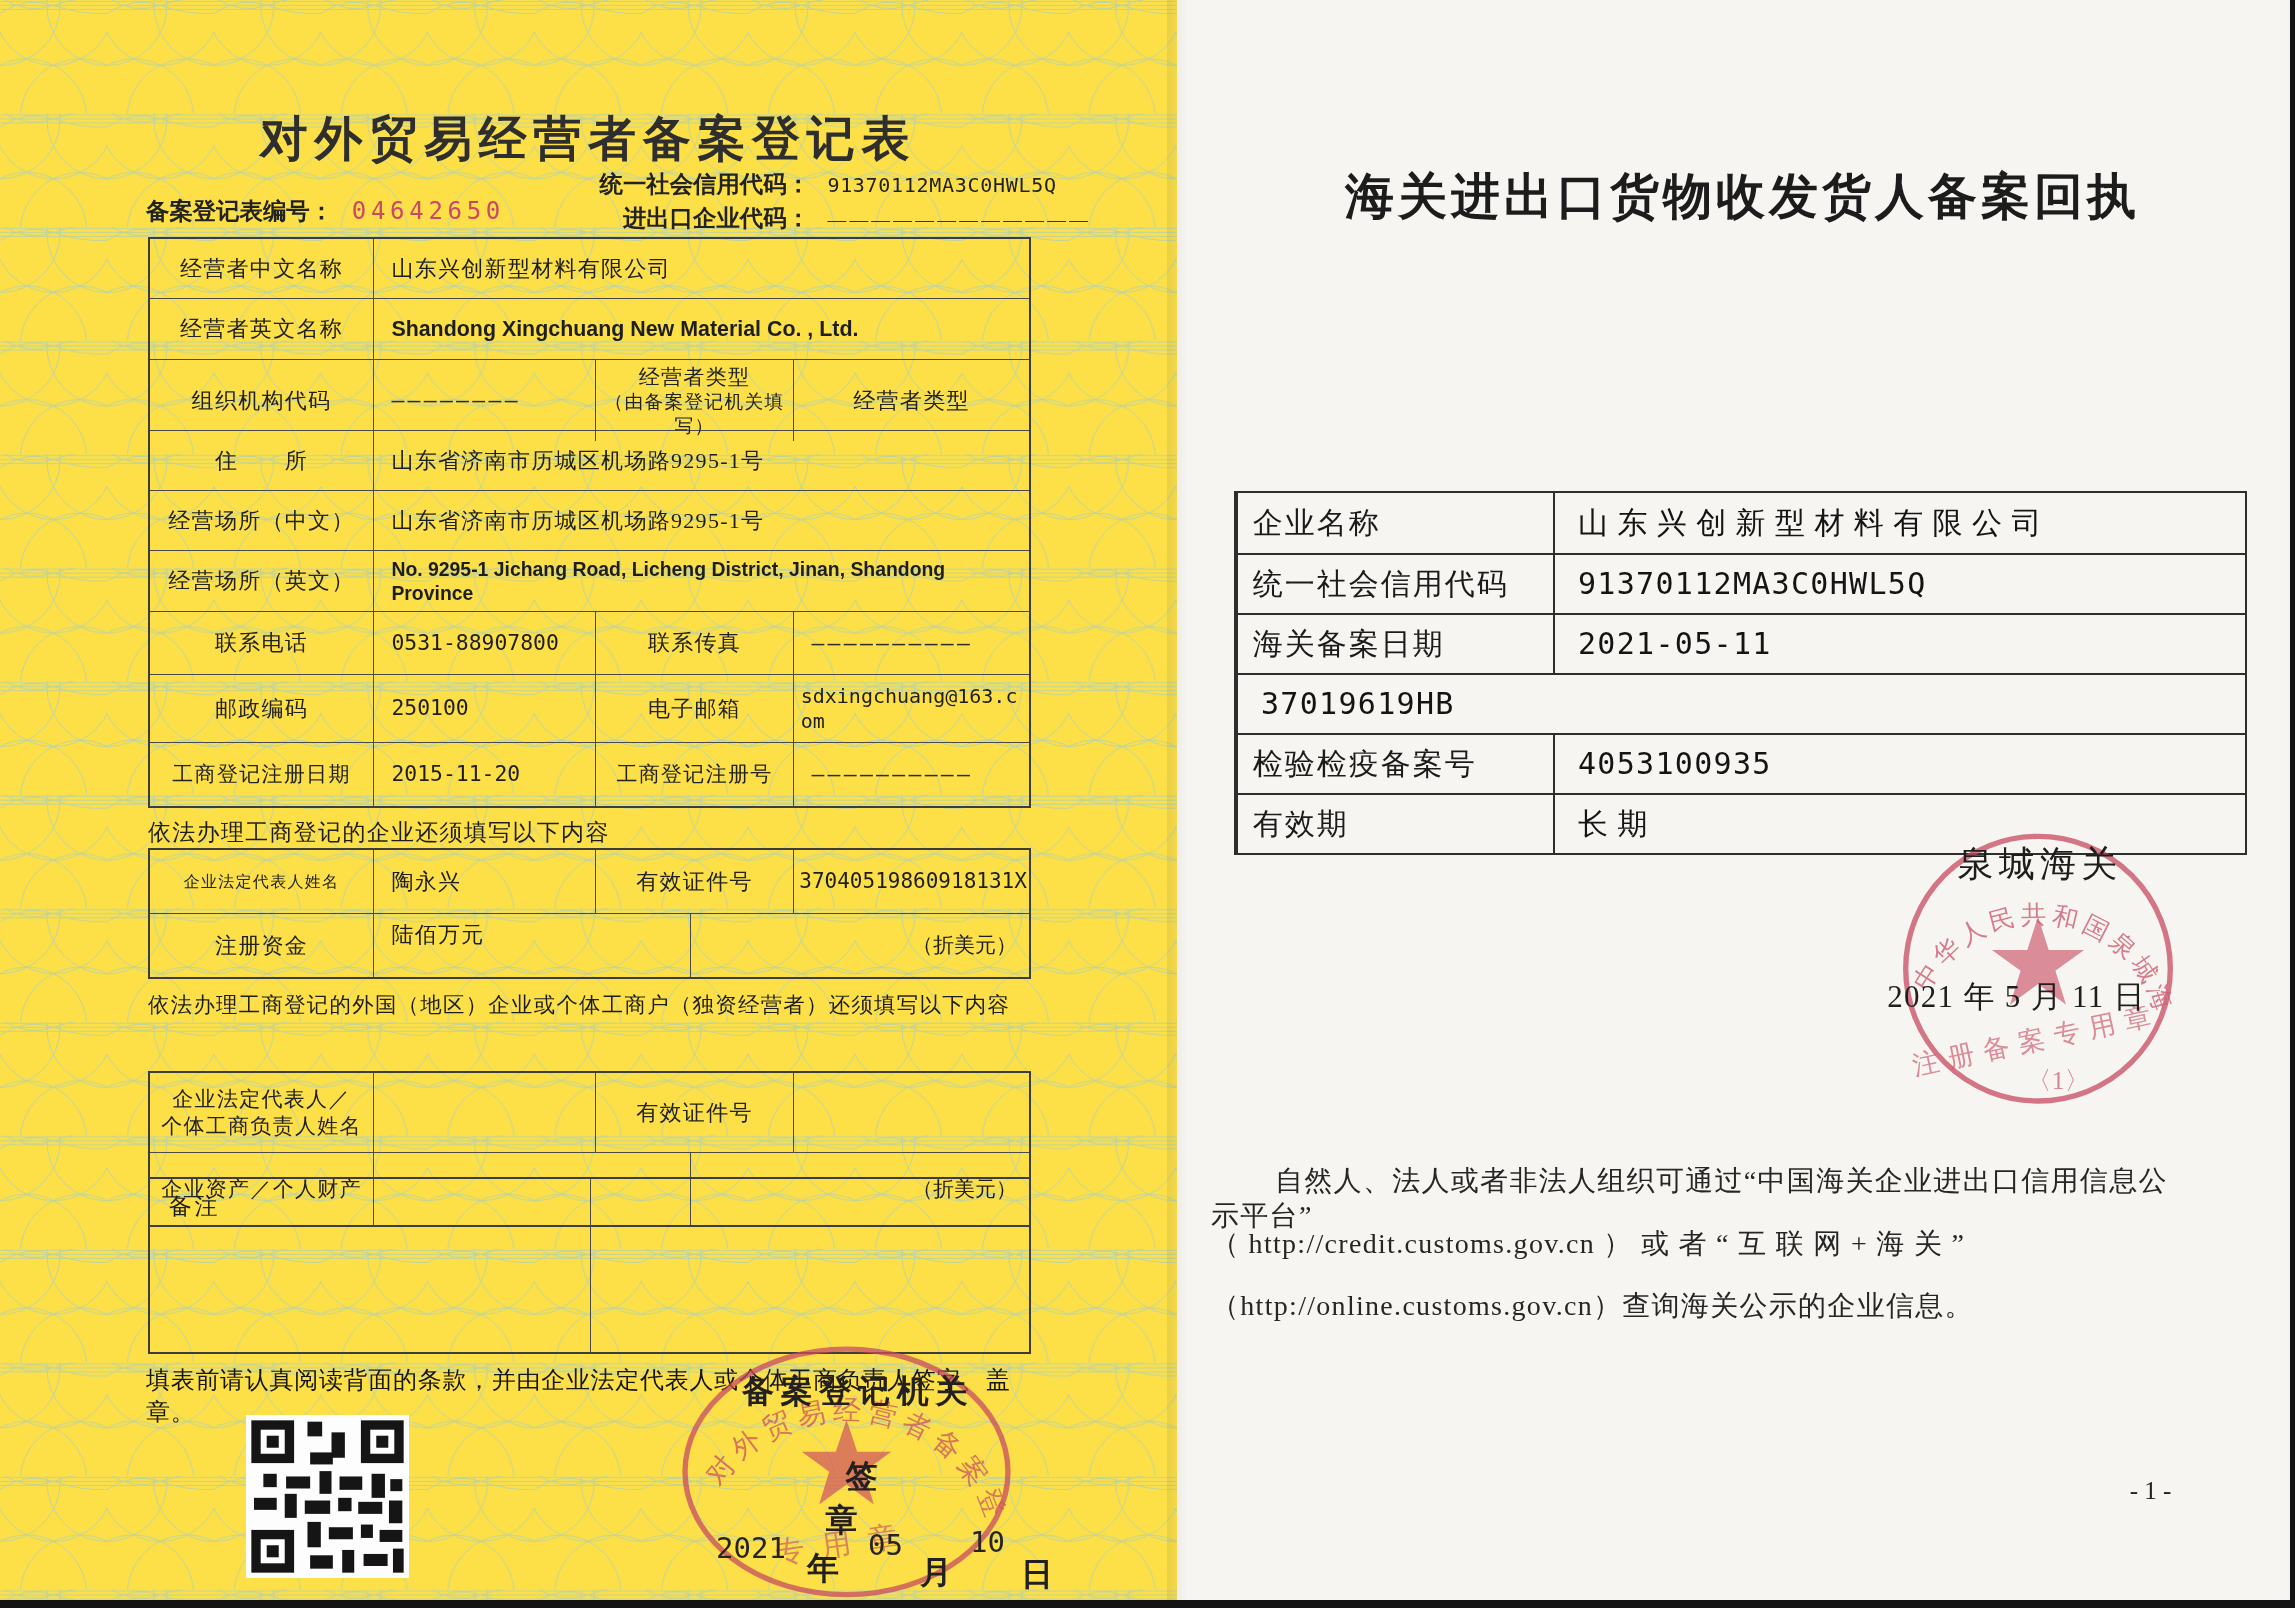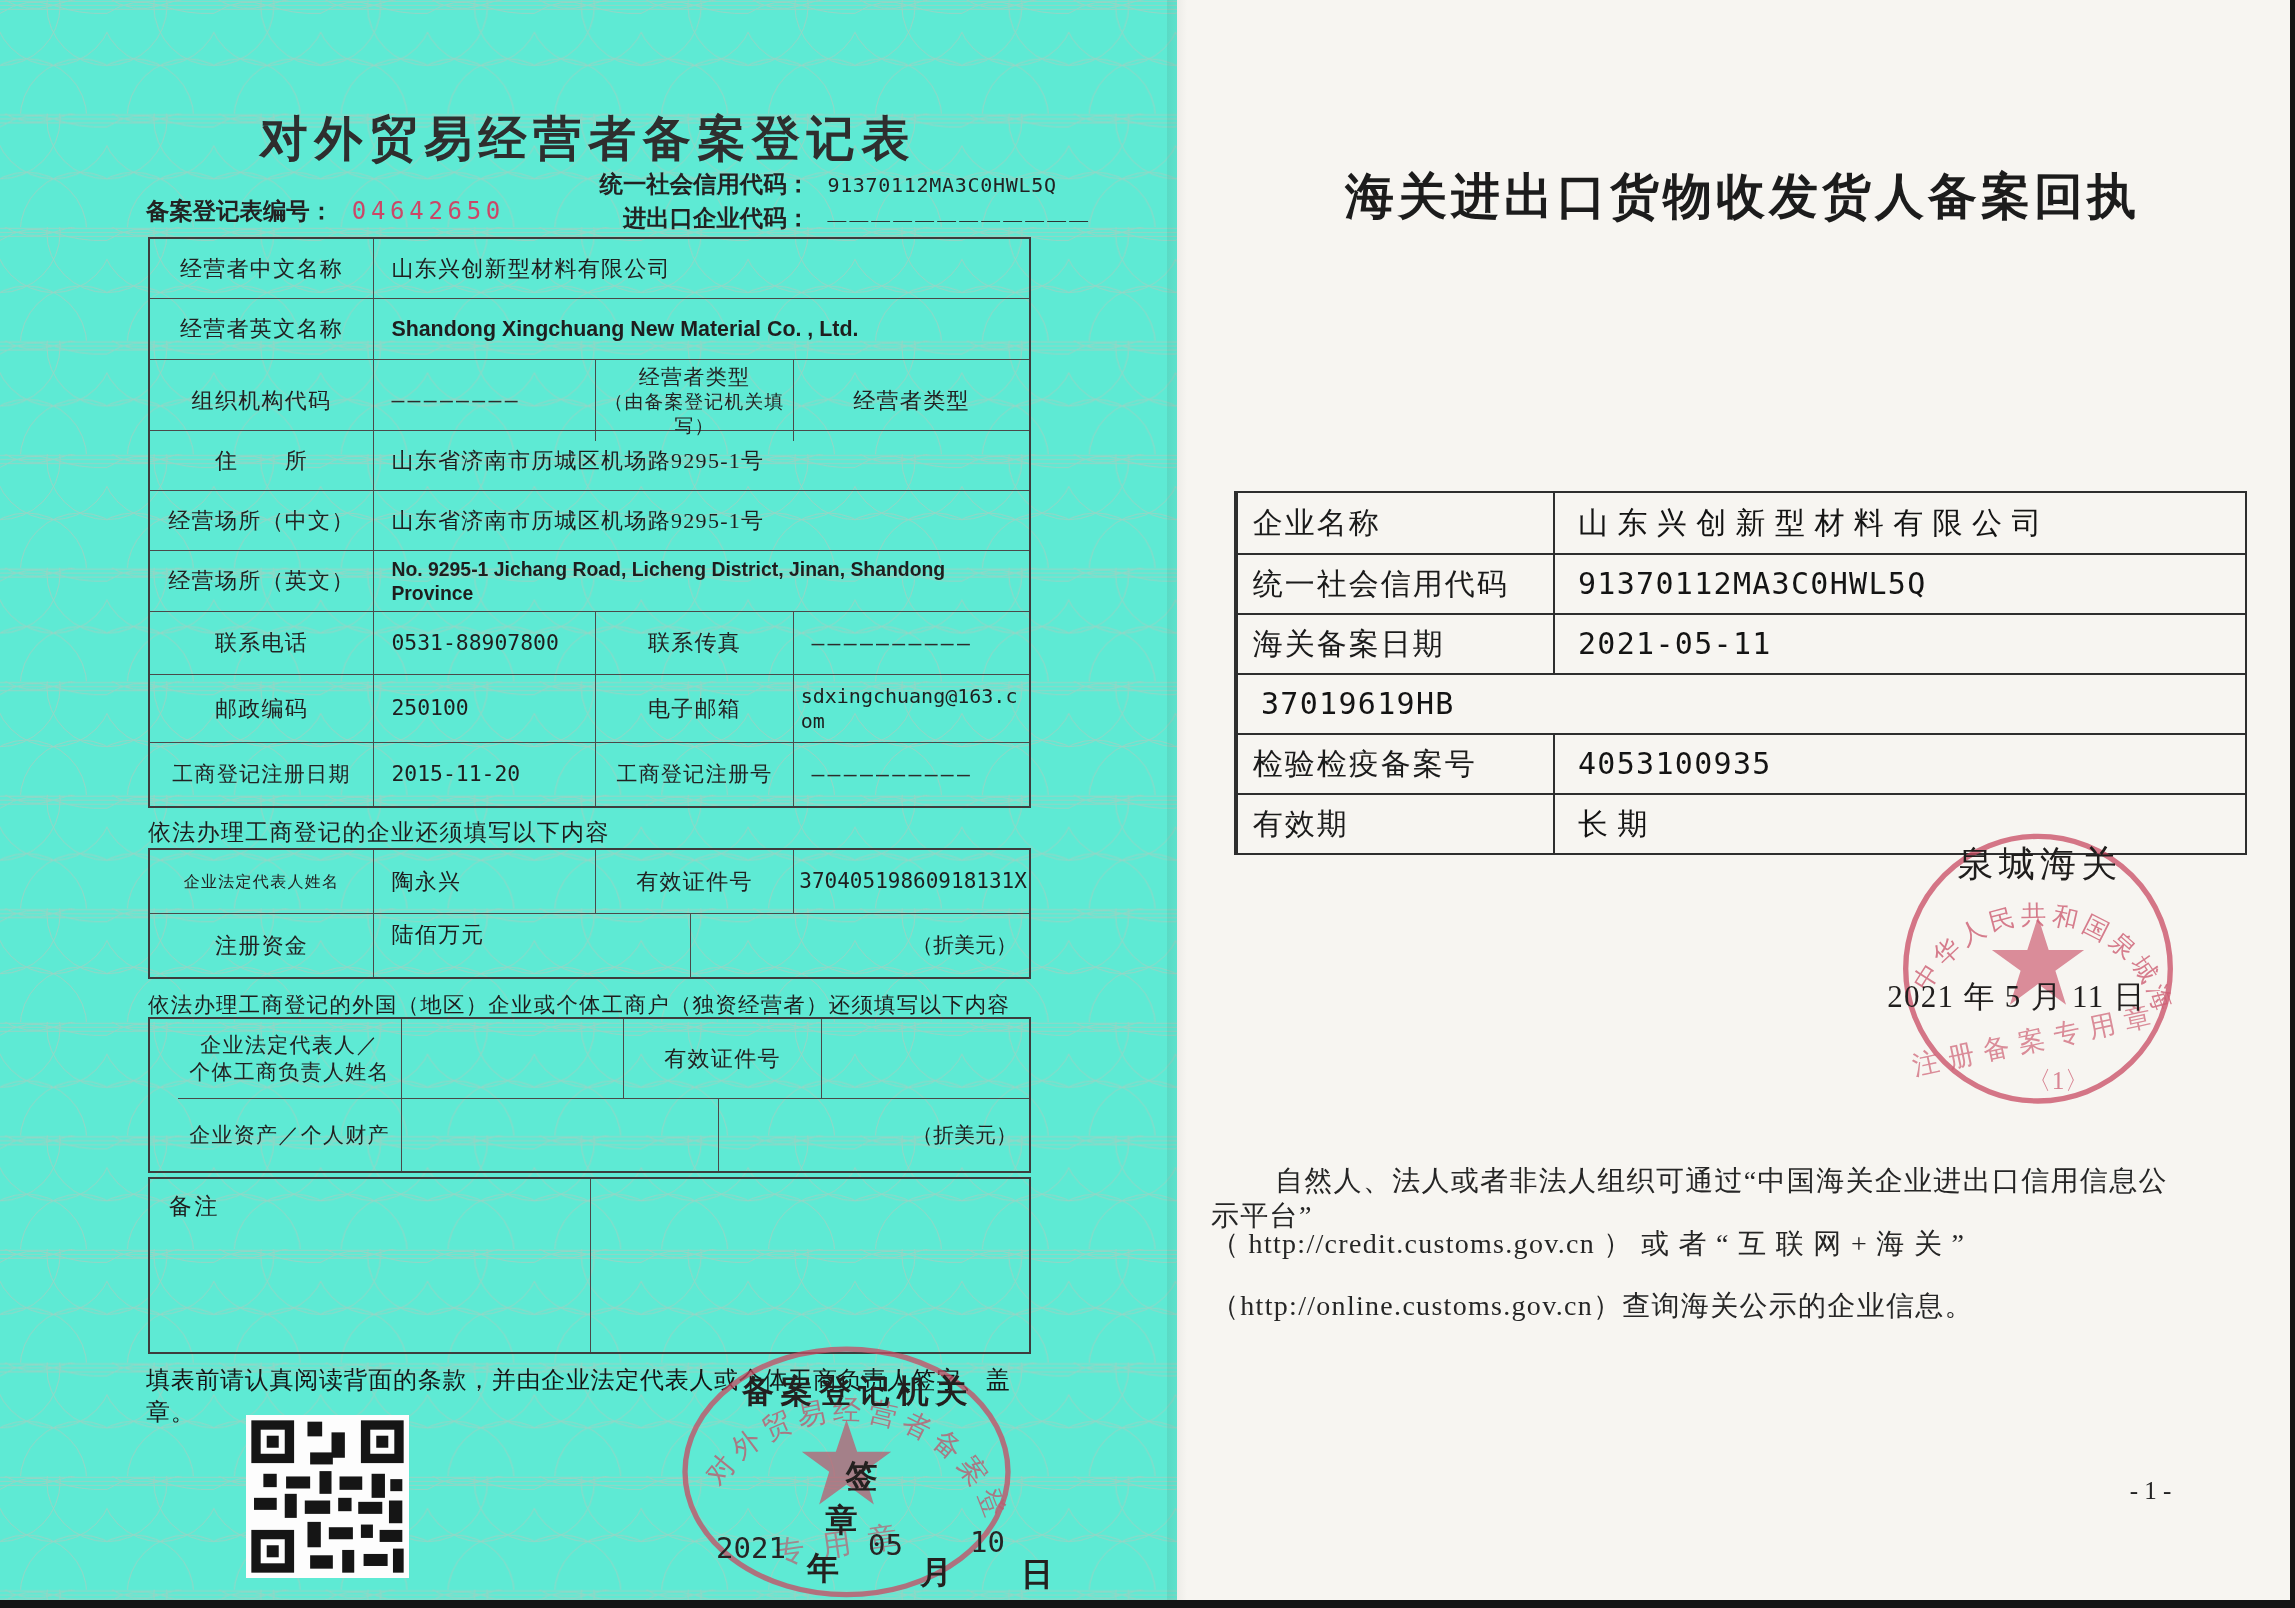--- a/index.html
+++ b/index.html
@@ -2,21 +2,21 @@
 <html style="font-size:10.7px"><head>
 <meta charset="utf-8">
 <style>
   html,body{margin:0;padding:0;background:#111;}
   *{box-sizing:border-box;}
   .canvas{position:relative;width:2295px;height:1609px;background:#f6f4ef;overflow:hidden;
           font-family:"Liberation Serif",serif;color:#1e1e1e;}
   .abs{position:absolute;}
 
   
-  .page-left{position:absolute;left:0;top:0;width:1177px;height:1609px;background:#5eead4;}
+  .page-left{position:absolute;left:0;top:0;width:1177px;height:1609px;background:#fde047;}
   .guilloche{position:absolute;left:0;top:0;}
   .l-title{position:absolute;left:234px;top:107px;width:708px;text-align:center;
            font-family:"Liberation Sans",sans-serif;font-weight:700;font-size:48px;
            letter-spacing:6.7px;color:#2e2e2e;}
   .l-line{position:absolute;display:flex;align-items:baseline;}
   .l-lbl{font-size:23.4px;font-weight:600;color:#222;}
   .mono{font-family:"DejaVu Sans Mono",monospace;}
   .l-regno-num{font-size:24px;letter-spacing:4.7px;color:#cb4767;margin-left:18.7px;}
   .l-uscc-val{font-size:20px;letter-spacing:0.7px;margin-left:17.4px;color:#222;}
   .dash{letter-spacing:3.3px;color:#2c2c2c;}
@@ -178,21 +178,21 @@
       </div>
       <div class="row g3" style="height:64px;">
         <div class="cell lab">注册资金</div>
         <div class="cell val" style="align-items:flex-start;padding-top:6.7px;">陆佰万元</div>
         <div class="cell note-cell">（折美元）</div>
       </div>
     </div>
 
     <div class="sec-title" style="top:990px;font-size:21.4px;">依法办理工商登记的外国（地区）企业或个体工商户（独资经营者）还须填写以下内容</div>
 
-    <div class="t" style="top:1017px;padding-left:28px;">
+    <div class="t" style="top:1071px;">
       <div class="row g4" style="height:79px;">
         <div class="cell lab two-line">
           <span>企业法定代表人／</span>
           <span>个体工商负责人姓名</span>
         </div>
         <div class="cell"></div>
         <div class="cell lab">有效证件号</div>
         <div class="cell"></div>
       </div>
       <div class="row g3" style="height:73px;">

